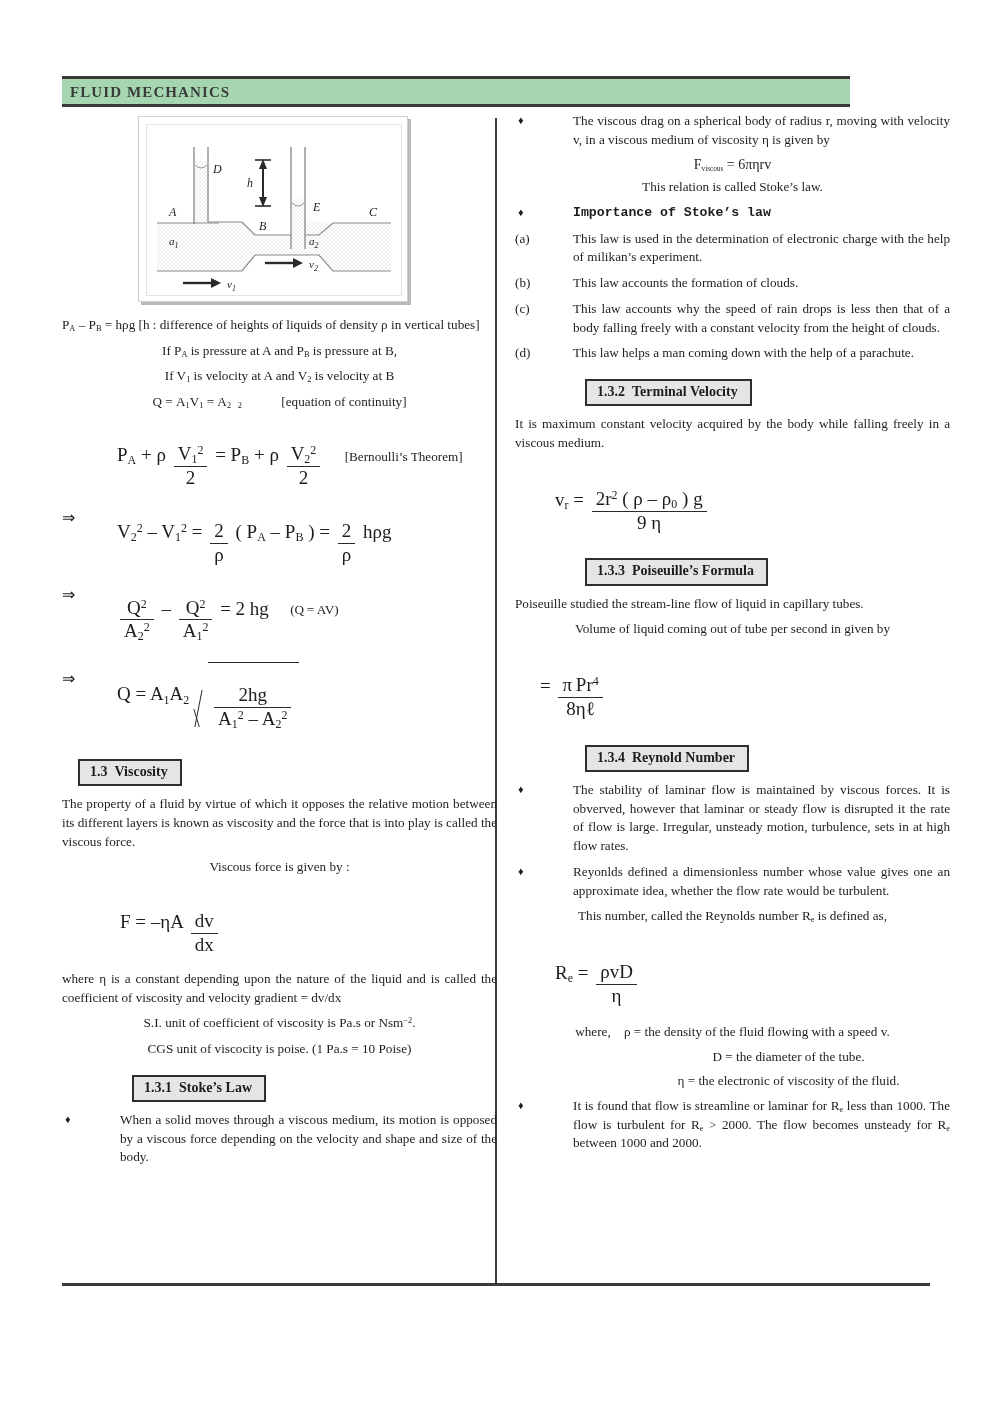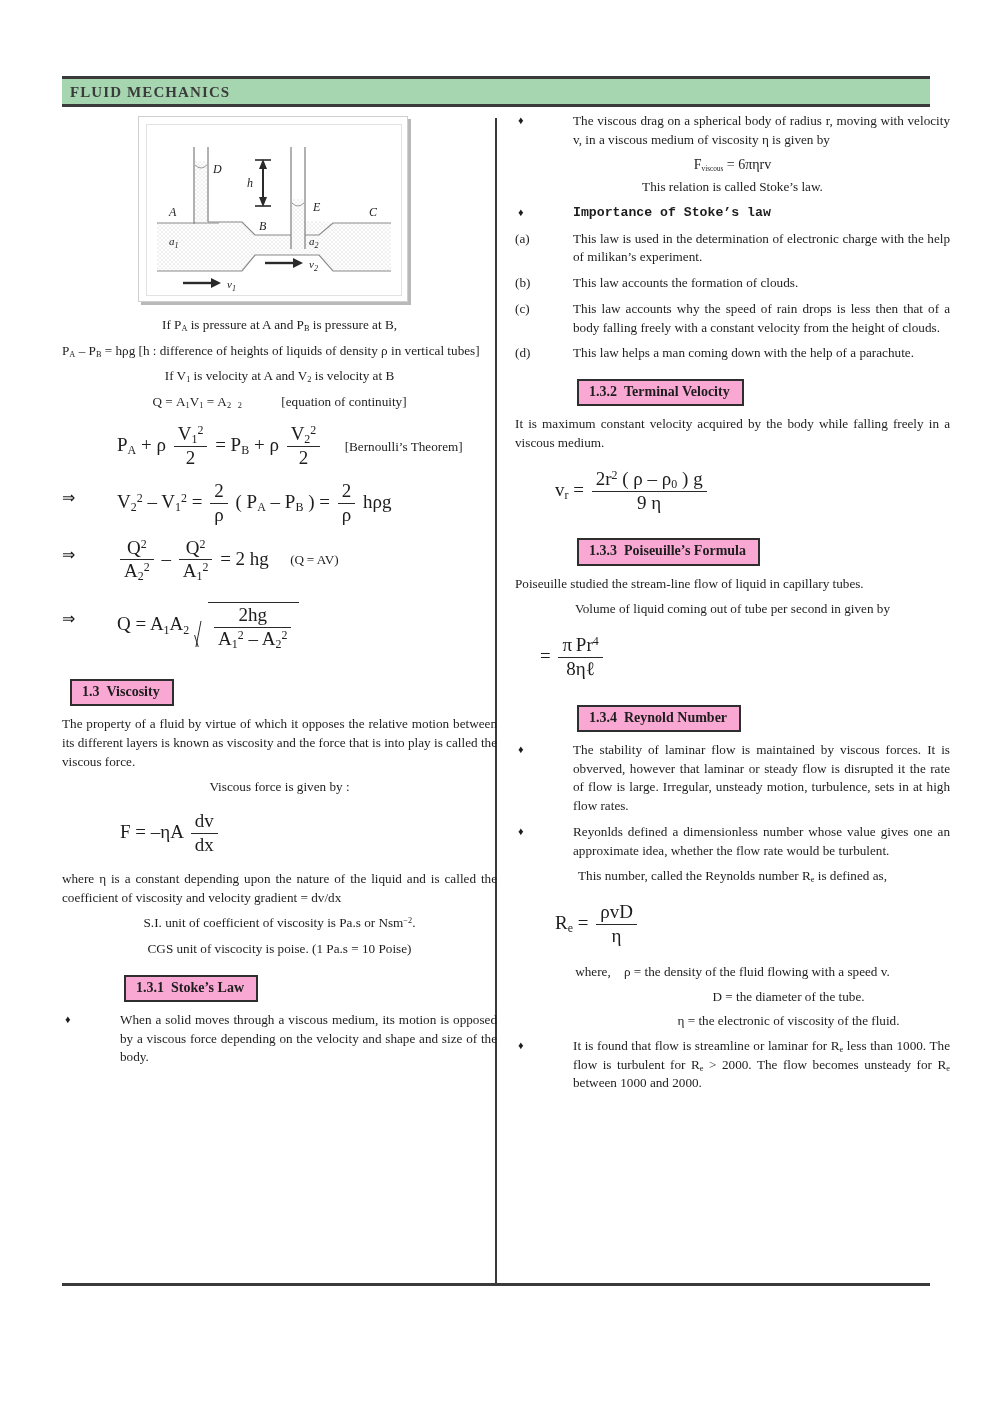--- a/index.html
+++ b/index.html
@@ -20,21 +20,21 @@
     left: 0; top: 0;
     width: 992px;
     height: 1403px;
   }
 
   
   .header-wrap {
     position: absolute;
     left: 62px;
     top: 76px;
-    width: 868px;
+    width: 788px;
   }
   .rule-top {
     height: 3px;
     background: #3a3a3a;
     width: 100%;
   }
   .header-bar {
     background: #a5d6b0;
     height: 25px;
     line-height: 25px;
@@ -112,22 +112,22 @@
   }
   .li .txt { display: block; }
 
   
   .secbox {
     display: inline-block;
     border: 2.2px solid #2e2e2e;
     padding: 3px 12px 4px 10px;
     font-weight: bold;
     font-size: 14px;
-    margin: 9px 0 9px 4px;
-    background: #f9a8d4;
+    margin: 9px 0 9px 12px;
+    background: #e5e5e5;
     line-height: 1.15;
   }
   .secbox .num { margin-right: 7px; }
   .secbox-wrap { padding-left: 4px; }
   .secbox-wrap.ind { padding-left: 58px; }
 
   
   .math {
     font-family: "Liberation Serif", serif;
     font-style: normal;
@@ -145,20 +145,21 @@
   .frac {
     display: inline-block;
     vertical-align: middle;
     text-align: center;
     margin: 0 3px;
   }
   .frac > .num {
     display: block;
     padding: 0 4px 1px 4px;
     border-bottom: 1.3px solid #2a2a2a;
+    margin-top: 20px;
   }
   .frac > .den {
     display: block;
     padding: 1px 4px 0 4px;
   }
 
   .sqrt {
     display: inline-block;
     vertical-align: middle;
     position: relative;
@@ -301,30 +302,30 @@
           <text x="112" y="105" font-family="Liberation Serif, serif" font-size="12" font-style="italic" fill="#222">B</text>
           <text x="222" y="91" font-family="Liberation Serif, serif" font-size="12" font-style="italic" fill="#222">C</text>
           <text x="22" y="120" font-family="Liberation Serif, serif" font-size="11" font-style="italic" fill="#222">a<tspan font-size="8" dy="3">1</tspan></text>
           <text x="162" y="120" font-family="Liberation Serif, serif" font-size="11" font-style="italic" fill="#222">a<tspan font-size="8" dy="3">2</tspan></text>
           <text x="80" y="163" font-family="Liberation Serif, serif" font-size="11" font-style="italic" fill="#222">v<tspan font-size="8" dy="3">1</tspan></text>
           <text x="162" y="143" font-family="Liberation Serif, serif" font-size="11" font-style="italic" fill="#222">v<tspan font-size="8" dy="3">2</tspan></text>
         </svg>
       </div>
     </div>
 
+    <p class="body indent">
+      P<sub>A</sub> – P<sub>B</sub> = hρg
+      <span>[h : difference of heights of liquids of density ρ in vertical tubes]</span>
+    </p>
+
     <p class="body nojust indent">
       <span>If P</span><sub>A</sub>
       <span>is pressure at A and</span>
       P<sub>B</sub>
       <span>is pressure at B,</span>
-    </p>
-
-    <p class="body indent">
-      P<sub>A</sub> – P<sub>B</sub> = hρg
-      <span>[h : difference of heights of liquids of density ρ in vertical tubes]</span>
     </p>
 
     <p class="body nojust indent">
       <span>If V</span><sub>1</sub>
       <span>is velocity at A  and</span>
       V<sub>2</sub>
       <span>is velocity at B</span>
     </p>
 
     <p class="body nojust indent">

